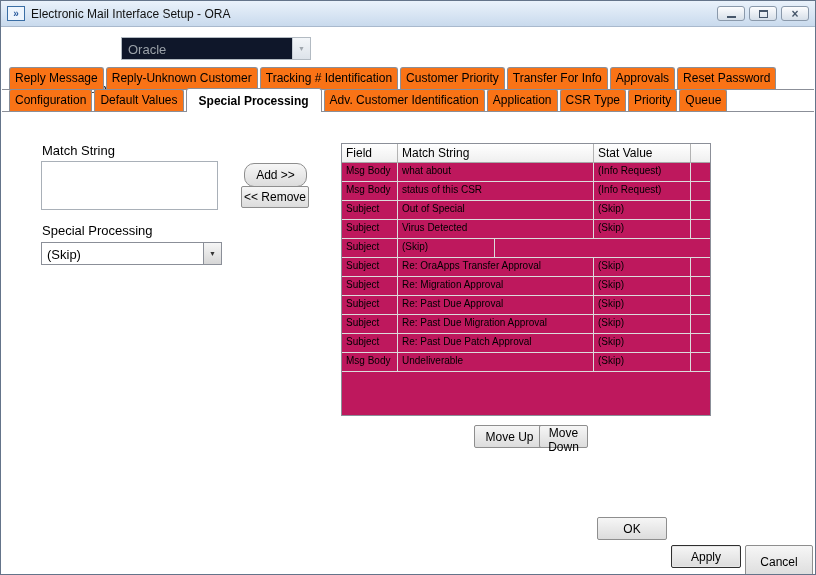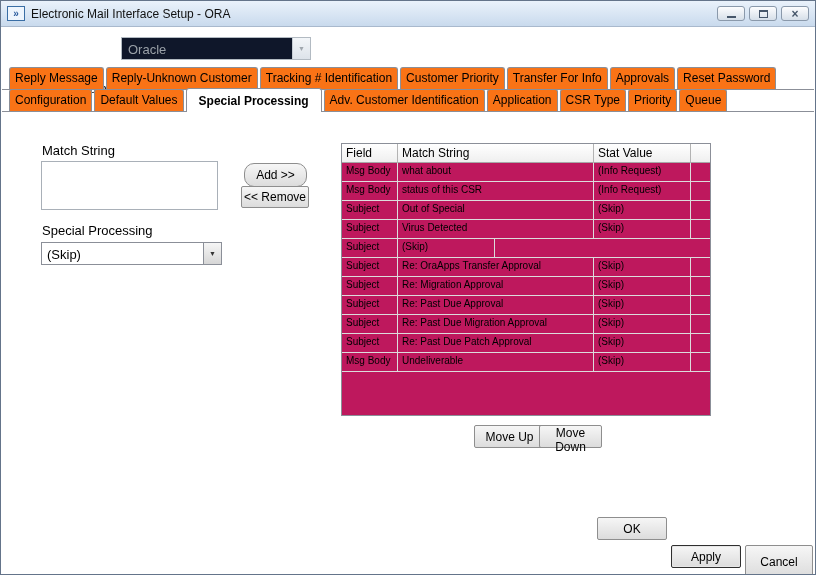--- a/index.html
+++ b/index.html
@@ -58,21 +58,21 @@
               background:linear-gradient(#f6f6f6,#d6d6d6); color:#333; font-size:7px;
               display:flex; align-items:center; justify-content:center; }
 
   
   .btn { position:absolute; font-family:"Liberation Sans", sans-serif; font-size:12px;
          color:#000; border:1px solid #8e8e8e; border-radius:2px;
          background:linear-gradient(#f6f6f6,#dcdcdc); cursor:default; }
   #btn-add     { left:243px; top:162px; width:63px; height:24px;border-radius:10px; }
   #btn-remove  { left:240px; top:185px; width:68px; height:22px; }
   #btn-moveup  { left:465px; top:424px; width:71px; height:23px;margin-left:8px; }
-  #btn-movedown{ left:538px; top:424px; width:63px; height:23px; }
+  #btn-movedown{ left:538px; top:424px; width:49px; height:23px; }
   #btn-ok      { left:596px; top:516px; width:70px; height:23px; }
   #btn-apply   { left:670px; top:544px; width:70px; height:23px;
                  border:1px solid #2f2f2f; box-shadow:inset 0 0 0 1px #e6e6e6; }
   #btn-cancel  { left:744px; top:544px; width:68px; height:33px; }
 
   
   .grid { position:absolute; left:340px; top:142px; width:370px; height:273px;
           border:1px solid #8b8f98; background:#be185d; overflow:hidden; }
   .grid-header { display:flex; height:19px; }
   .grid-hcell { font-size:12px; padding:2px 4px 0; white-space:nowrap; overflow:hidden;

